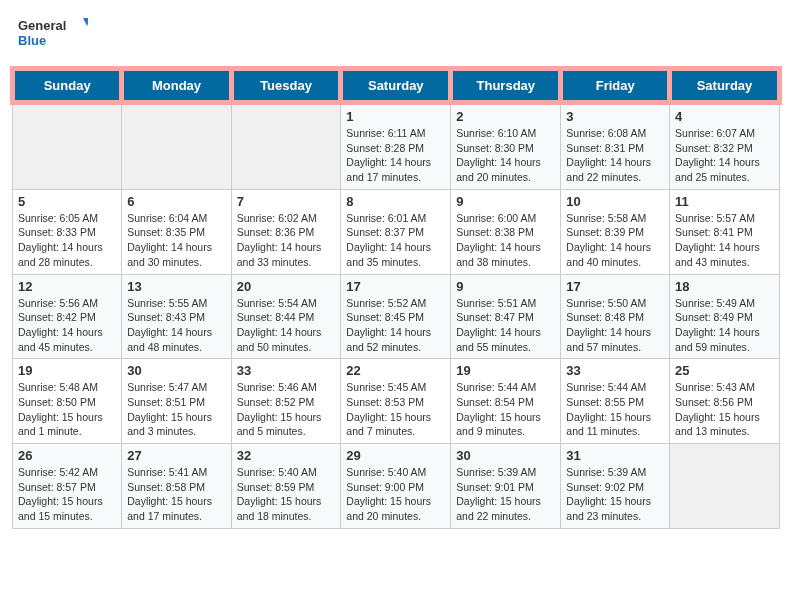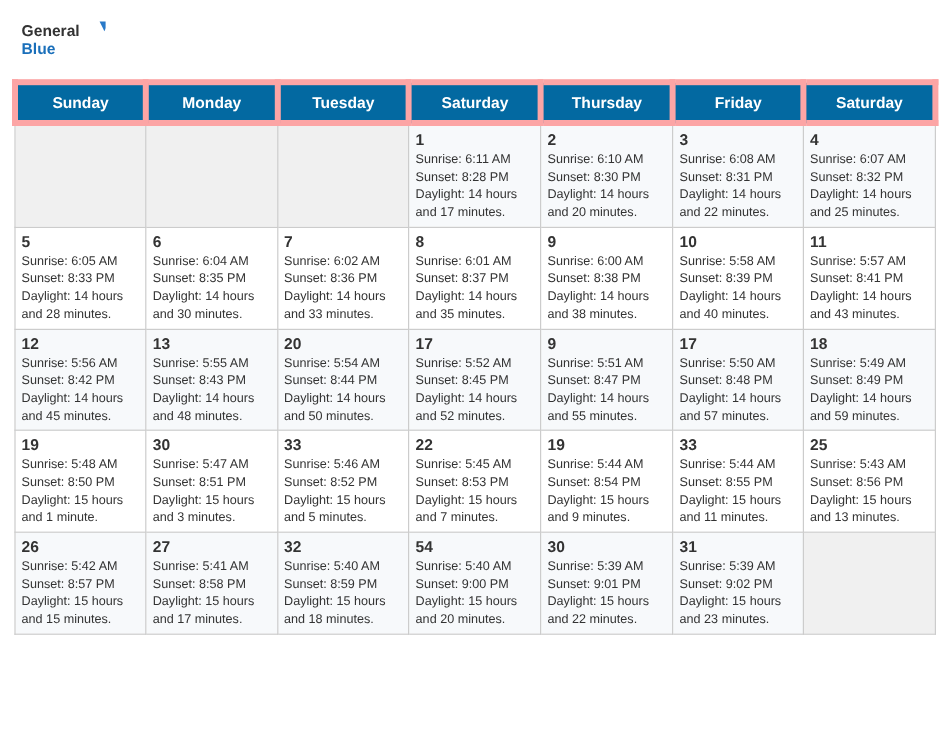--- a/index.html
+++ b/index.html
@@ -226,21 +226,21 @@
         </td>
         <td>
           <span class="day-num">27</span>
           <div class="day-info">Sunrise: 5:41 AM<br>Sunset: 8:58 PM<br>Daylight: 15 hours and 17 minutes.</div>
         </td>
         <td>
           <span class="day-num">32</span>
           <div class="day-info">Sunrise: 5:40 AM<br>Sunset: 8:59 PM<br>Daylight: 15 hours and 18 minutes.</div>
         </td>
         <td>
-          <span class="day-num">54</span>
+          <span class="day-num">29</span>
           <div class="day-info">Sunrise: 5:40 AM<br>Sunset: 9:00 PM<br>Daylight: 15 hours and 20 minutes.</div>
         </td>
         <td>
           <span class="day-num">30</span>
           <div class="day-info">Sunrise: 5:39 AM<br>Sunset: 9:01 PM<br>Daylight: 15 hours and 22 minutes.</div>
         </td>
         <td>
           <span class="day-num">31</span>
           <div class="day-info">Sunrise: 5:39 AM<br>Sunset: 9:02 PM<br>Daylight: 15 hours and 23 minutes.</div>
         </td>

